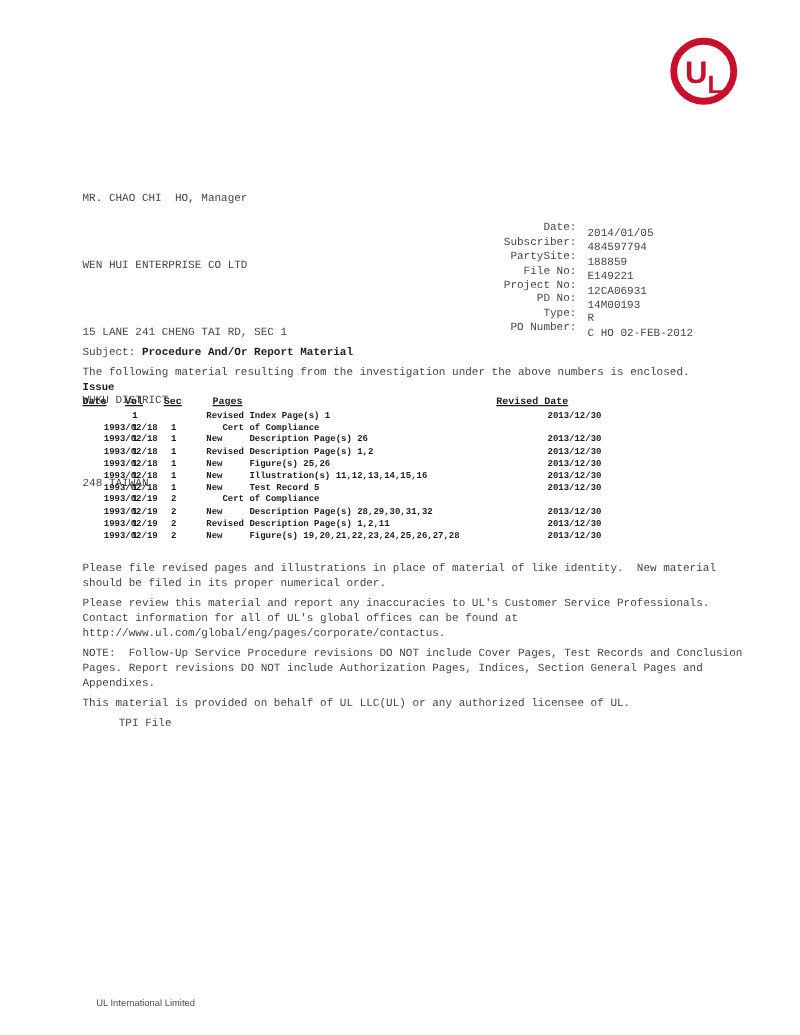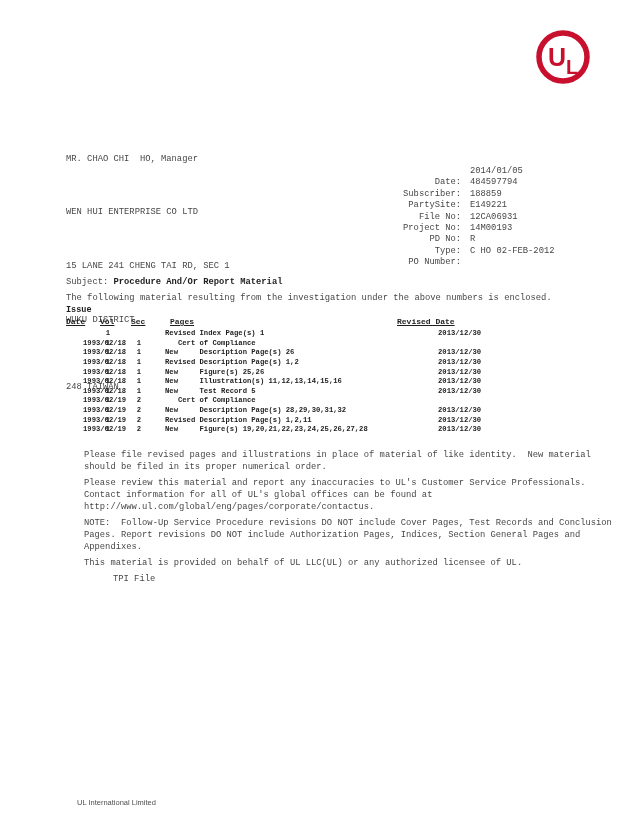--- a/index.html
+++ b/index.html
@@ -13,21 +13,21 @@
   
   .logo{position:absolute;left:535px;top:29px;width:56px;height:56px;}
 
   
   .recipient{position:absolute;left:66px;top:126px;line-height:13.4px;white-space:pre;}
 
   
   .meta{position:absolute;left:320px;top:166px;width:300px;}
   .meta-row{position:relative;height:11.4px;line-height:11.4px;white-space:pre;}
   .meta-label{display:inline-block;width:120px;text-align:right;}
-  .meta-value{position:absolute;left:150px;top:0;}
+  .meta-value{position:absolute;left:150px;top:16px;}
 
   
   .subject{position:absolute;left:66px;top:277px;white-space:pre;}
   .intro{position:absolute;left:66px;top:293px;white-space:pre;text-align:right;}
 
   
   .issue{position:absolute;left:66px;top:305px;width:440px;}
   .issue-label{position:absolute;left:0;top:0;font-weight:bold;color:#1e1e1e;font-size:8.5px;}
   .thead{position:absolute;left:0;top:12px;height:11px;font-weight:bold;color:#1e1e1e;font-size:8px;width:100%;}
   .thead span{position:absolute;top:0;text-decoration:underline;white-space:pre;}
@@ -39,21 +39,21 @@
   .tbody{position:absolute;left:0;top:24px;width:100%;}
   .t-row{position:relative;height:9.65px;line-height:9.65px;font-weight:bold;color:#1d1d1d;font-size:7.2px;}
   .t-row span{position:absolute;top:0;white-space:pre;}
   .c-date{left:17px;}
   .c-vol{left:34px;width:16px;text-align:center;}
   .c-sec{left:65px;width:16px;text-align:center;}
   .c-pages{left:99px;}
   .c-rev{left:372px;}
 
   
-  .body-text{position:absolute;left:84px;top:449px;width:545px;}
+  .body-text{position:absolute;left:66px;top:449px;width:545px;}
   .para{margin:0 0 4px 0;white-space:pre;line-height:12px;}
   .tpi{margin-top:2px;padding-left:29px;white-space:pre;line-height:12px;}
 
   
   .footer{position:absolute;left:77px;top:774px;
     font-family:"Liberation Sans","DejaVu Sans",sans-serif;
     font-size:7.5px;line-height:11.6px;color:#4f4f4f;white-space:pre;}
 </style>
 </head>
 <body>

